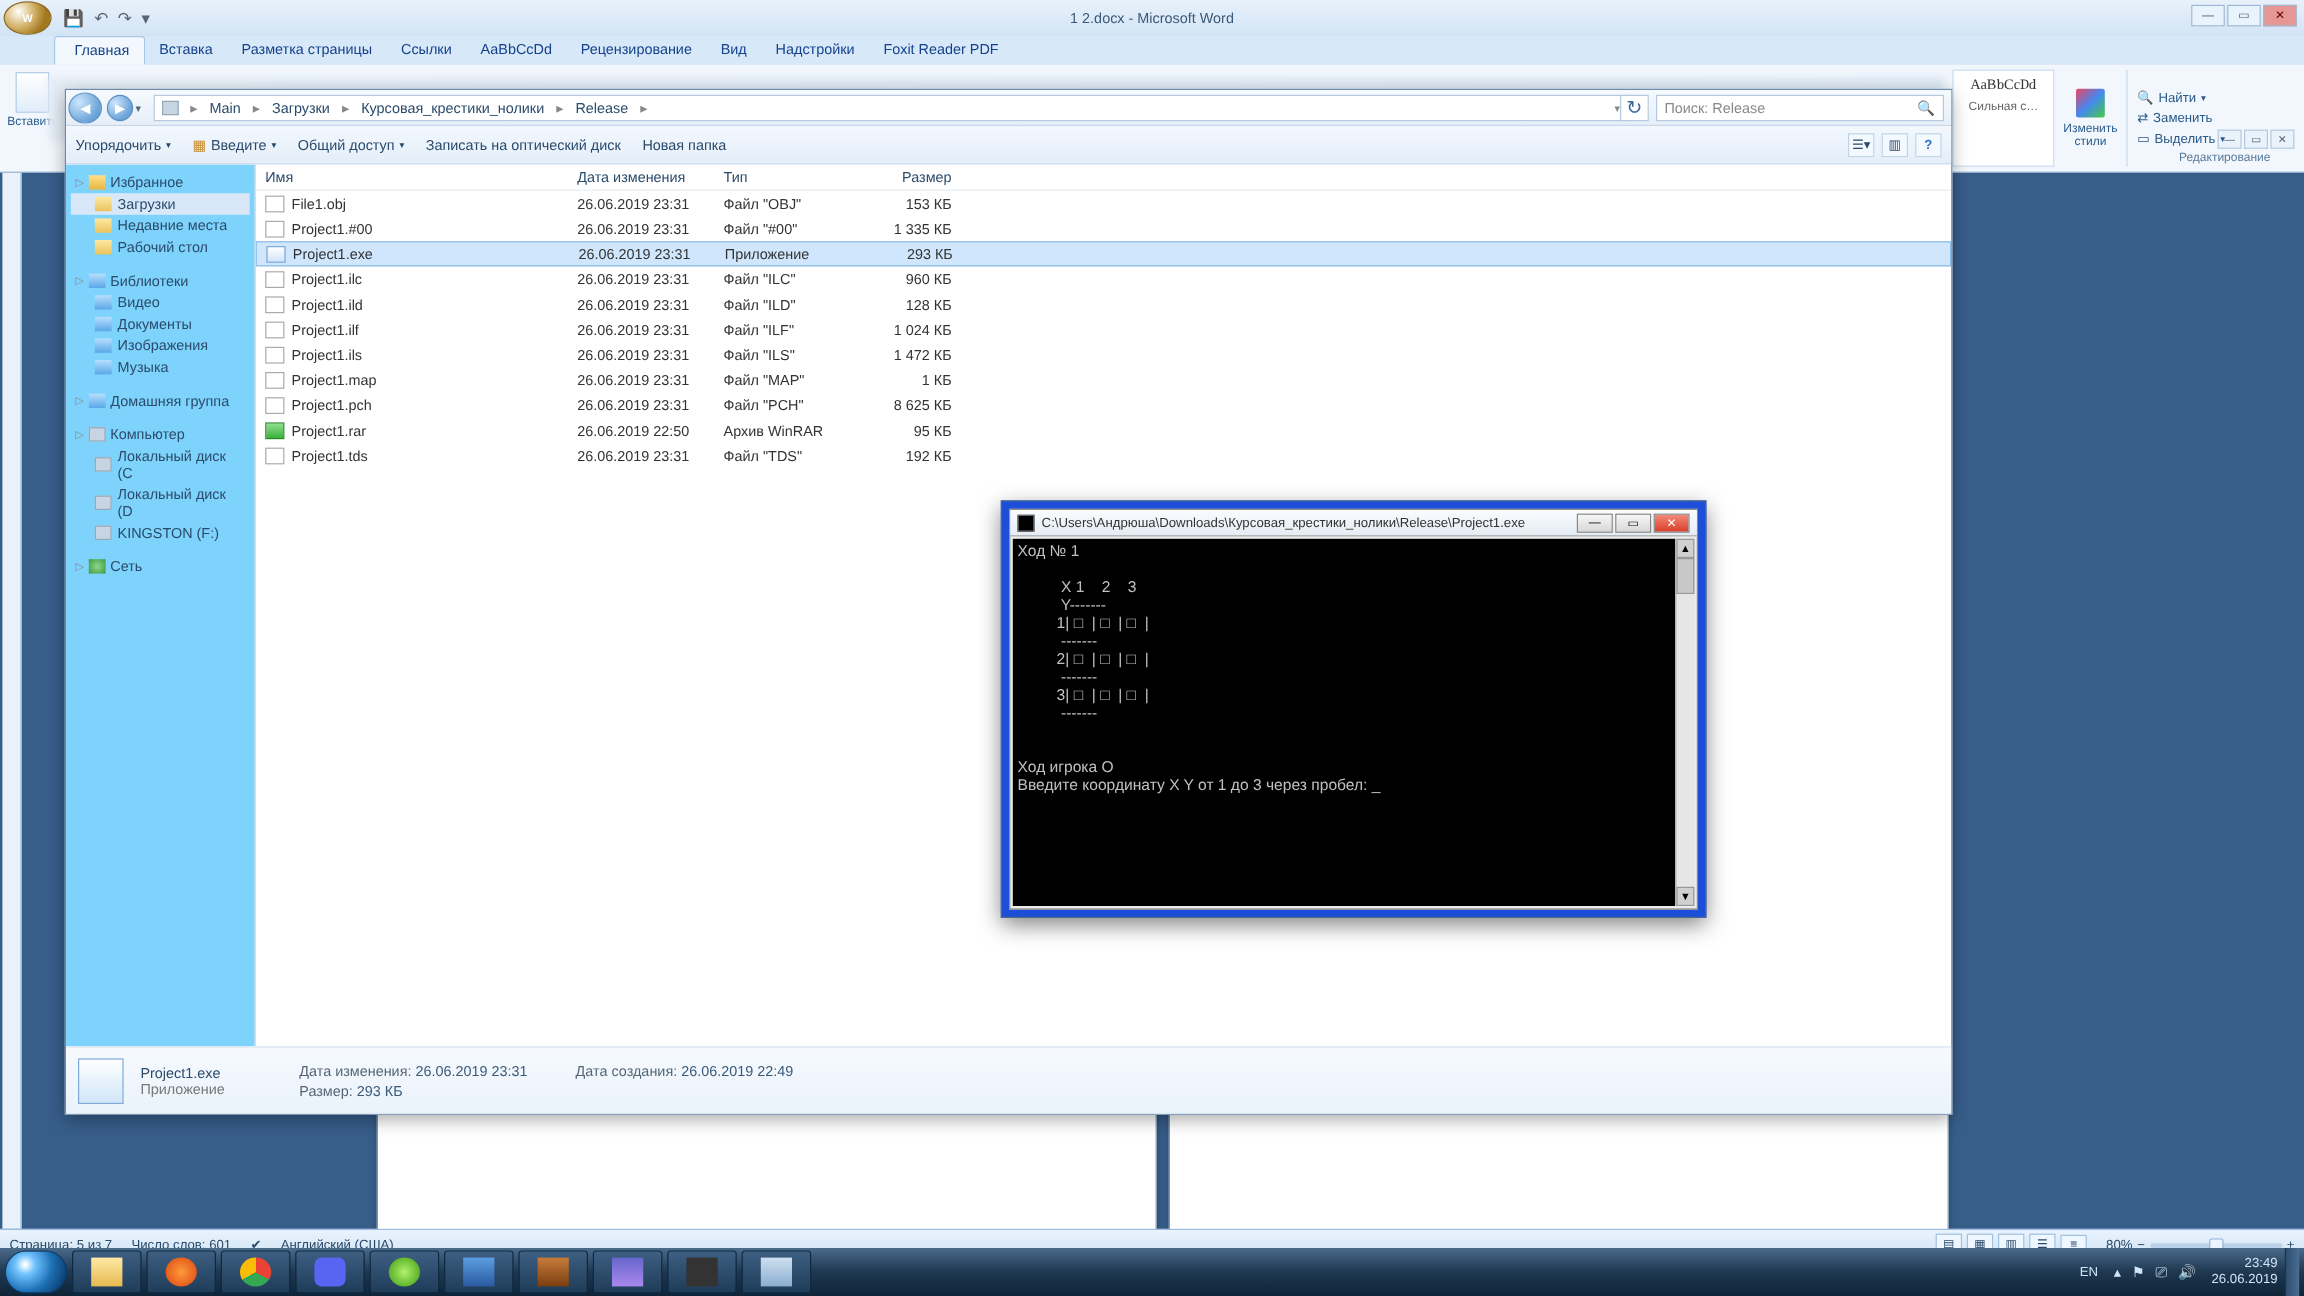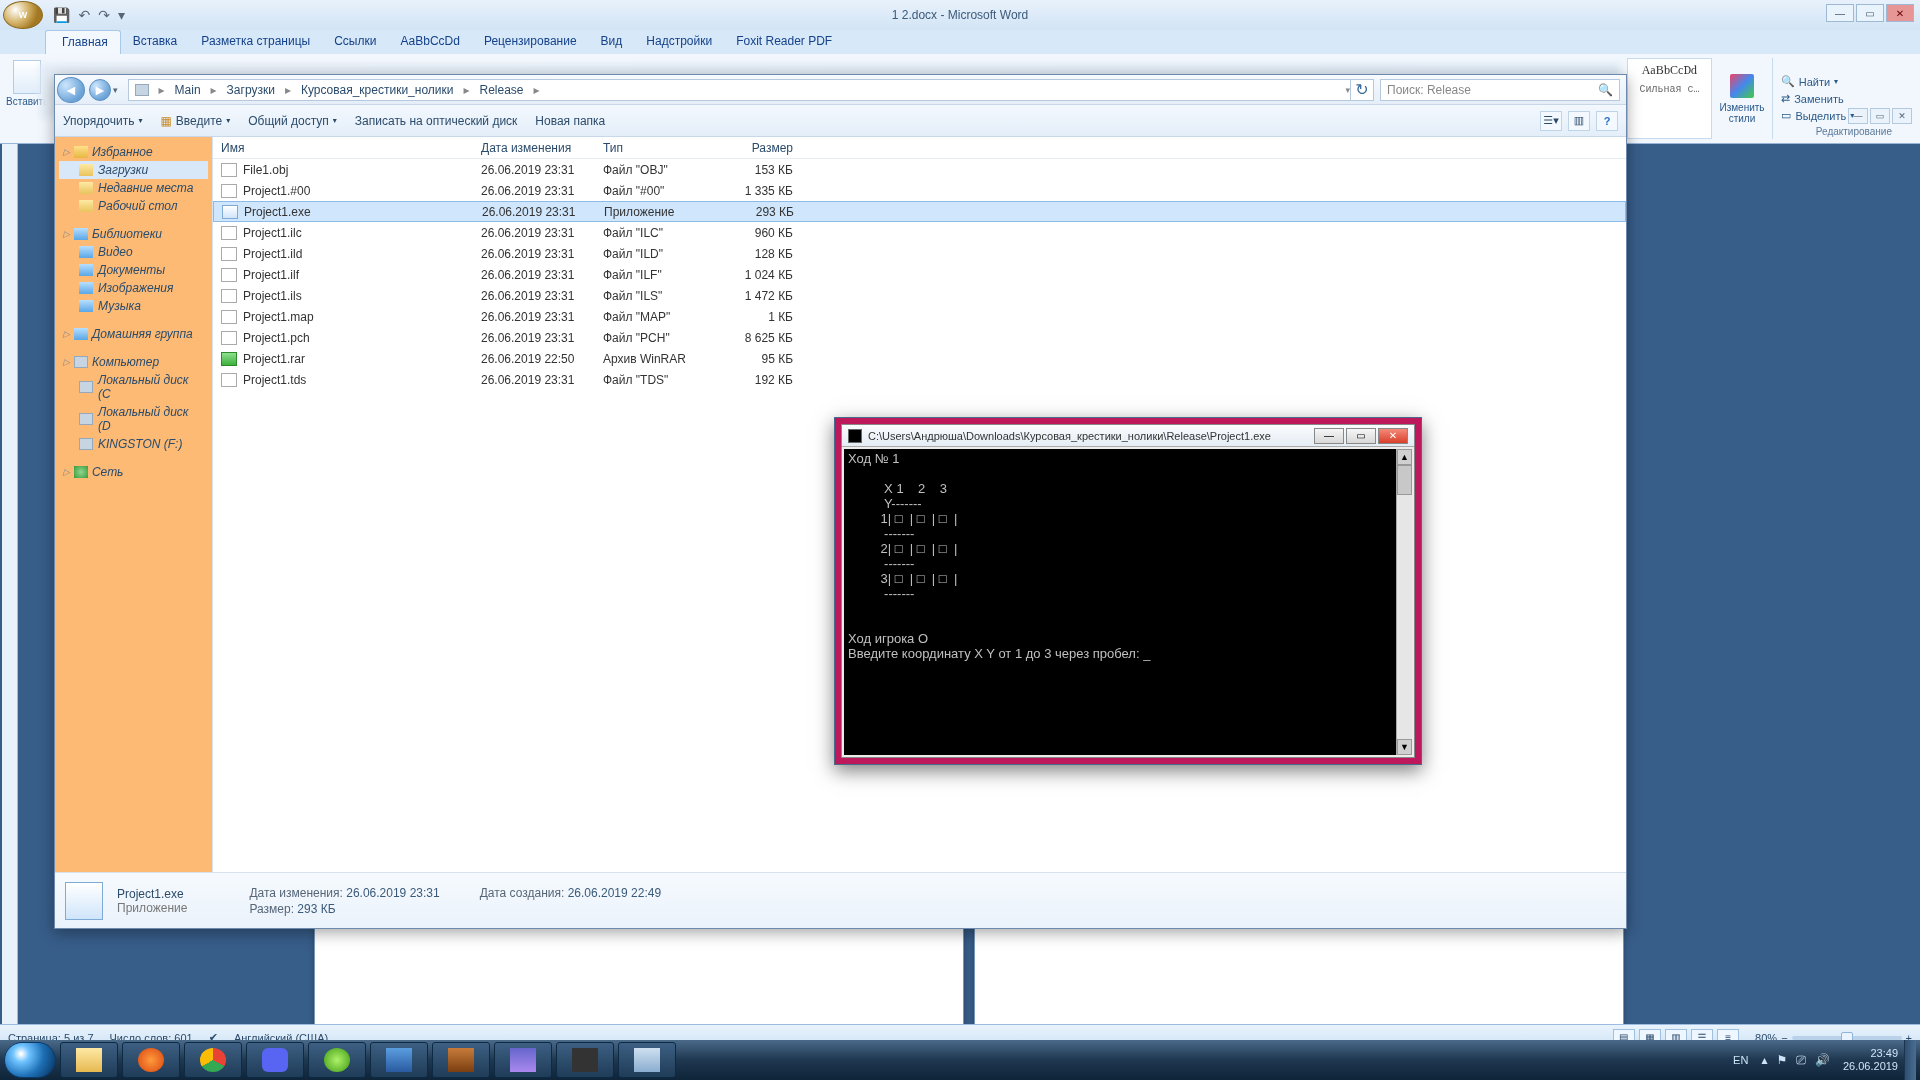--- a/index.html
+++ b/index.html
@@ -54,21 +54,21 @@
 .exp-nav .refresh{width:24px;height:22px;border:1px solid #b5c9de;background:#fff;display:flex;align-items:center;justify-content:center;color:#3a6a9a;cursor:pointer;}
 .exp-nav .search{width:240px;height:22px;margin:0 6px;border:1px solid #b5c9de;background:#fff;font-size:12px;color:#888;display:flex;align-items:center;padding:0 6px;justify-content:space-between;}
 .exp-nav .search span:last-child{color:#6a99c7;}
 
 .exp-toolbar{height:32px;background:linear-gradient(#f3f8fe,#e4eef9);border-bottom:1px solid #c8d8e9;display:flex;align-items:center;font-size:12px;padding:0 8px;gap:18px;color:#2b4b6b;}
 .exp-toolbar .btn{display:flex;align-items:center;gap:4px;cursor:pointer;}
 .exp-toolbar .right{margin-left:auto;display:flex;gap:6px;}
 .exp-toolbar .right span{width:22px;height:20px;border:1px solid #c0d4e8;background:#f3f9ff;display:flex;align-items:center;justify-content:center;font-size:11px;cursor:pointer;}
 
 .exp-body{flex:1;display:flex;overflow:hidden;}
-.exp-tree{width:158px;border-right:1px solid #d6e2ee;background:#fdba74;padding:6px 4px;font-size:12px;color:#2b4b6b;overflow:auto;font-style:italic;}
+.exp-tree{width:158px;border-right:1px solid #d6e2ee;background:#7dd3fc;padding:6px 4px;font-size:12px;color:#2b4b6b;overflow:auto;}
 .tree-group{margin-bottom:10px;}
 .tree-head{display:flex;align-items:center;gap:4px;padding:2px 4px;}
 .tree-head::before{content:"▷";font-size:9px;color:#888;}
 .tree-item{display:flex;align-items:center;gap:5px;padding:2px 4px 2px 20px;cursor:pointer;}
 .tree-item.sel{background:#d8e8f8;}
 .ticon{width:14px;height:12px;display:inline-block;}
 .ticon.star{background:linear-gradient(#ffe08a,#e6b642);}
 .ticon.folder{background:linear-gradient(#fde9a4,#eac35d);}
 .ticon.drive{background:#c7d4e2;border:1px solid #96a9bc;}
 .ticon.net{background:radial-gradient(circle,#8fd68f,#3a9a3a);}
@@ -88,21 +88,21 @@
 .ficon{width:16px;height:14px;display:inline-block;background:#fff;border:1px solid #aaa;}
 .ficon.exe{background:linear-gradient(#fff,#d0e5fa);border-color:#7eaad6;}
 .ficon.rar{background:linear-gradient(#8fe08f,#3cb03c);border-color:#2a8a2a;}
 
 .exp-details{height:56px;border-top:1px solid #d6e2ee;background:linear-gradient(#f6fafe,#eaf2fb);display:flex;align-items:center;padding:6px 10px;gap:14px;font-size:12px;color:#3a5a7a;}
 .exp-details .thumb{width:38px;height:38px;background:linear-gradient(#fff,#d0e5fa);border:1px solid #7eaad6;}
 .exp-details .meta{display:grid;grid-template-columns:auto auto;column-gap:40px;row-gap:2px;margin-left:48px;}
 .exp-details .meta b{color:#567;font-weight:normal;}
 
 
-.console{position:absolute;left:834px;top:417px;width:588px;height:348px;background:#be185d;border:1px solid #4a6a8a;box-shadow:0 6px 18px rgba(0,0,0,.5);font-family:Consolas,"Lucida Console",monospace;}
+.console{position:absolute;left:834px;top:417px;width:588px;height:348px;background:#1d4ed8;border:1px solid #4a6a8a;box-shadow:0 6px 18px rgba(0,0,0,.5);font-family:Consolas,"Lucida Console",monospace;}
 .console-inner{position:absolute;inset:6px;background:#ececec;border:1px solid #888;}
 .cons-title{height:22px;background:linear-gradient(#fafcfe,#e4ecf4);display:flex;align-items:center;font-size:11px;padding:0 6px;gap:6px;border-bottom:1px solid #aaa;}
 .cons-title .cicon{width:14px;height:14px;background:#000;border:1px solid #666;}
 .cons-title .ttxt{flex:1;color:#333;white-space:nowrap;overflow:hidden;}
 .cons-title .cbtns{display:flex;gap:2px;}
 .cons-title .cbtns span{width:30px;height:16px;border:1px solid #888;background:linear-gradient(#f6f6f6,#d8d8d8);display:flex;align-items:center;justify-content:center;font-size:10px;cursor:pointer;}
 .cons-title .cbtns span:last-child{background:linear-gradient(#f58a7a,#d8402a);color:#fff;}
 .cons-body{position:absolute;left:2px;right:18px;top:24px;bottom:2px;background:#000;color:#c0c0c0;font-size:13px;line-height:15px;padding:2px 4px;white-space:pre;overflow:hidden;}
 .cons-scroll{position:absolute;right:2px;top:24px;bottom:2px;width:16px;background:#e6e6e6;border-left:1px solid #aaa;}
 .cons-scroll .arr{height:16px;background:#d0d0d0;border:1px solid #999;font-size:9px;display:flex;align-items:center;justify-content:center;cursor:pointer;}
@@ -155,21 +155,21 @@
     </div>
     <div class="blur"></div>
     <div class="word-doc-inner-ctrl">
       <span>—</span>
       <span>▭</span>
       <span>✕</span>
     </div>
     <div class="ribbon-right">
       <div class="ribbon-styles">
         <div style="font-size:12px;font-family:Cambria,serif;">АаВbСсDd</div>
-        <div style="color:#666;margin-top:4px;font-family:Liberation Mono, monospace;">Сильная с…</div>
+        <div style="color:#666;margin-top:4px;">Сильная с…</div>
       </div>
       <div class="ribbon-stylesbtn">
         <div style="width:24px;height:24px;background:linear-gradient(135deg,#e46,#48e,#4c4);border-radius:2px;margin-bottom:4px;"></div>
         <div style="text-align:center;">Изменить стили</div>
       </div>
       <div class="ribbon-edit">
         <div class="item">
             <span>🔍</span>
             <span>Найти</span>
             <span style="font-size:8px;">▾</span>

